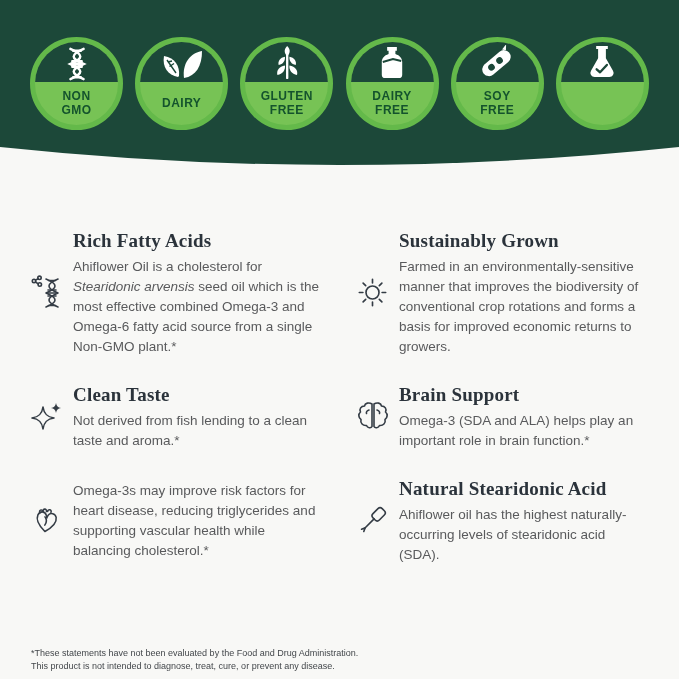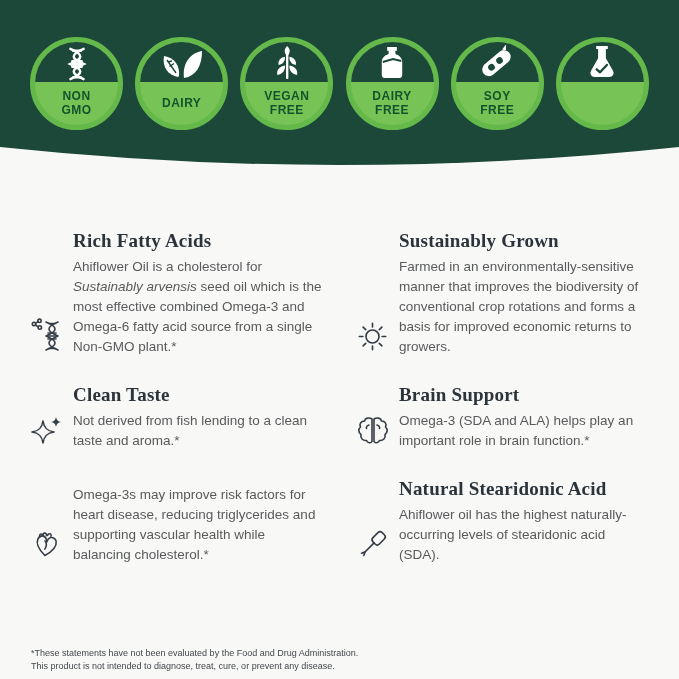--- a/index.html
+++ b/index.html
@@ -12,21 +12,21 @@
   .badges{position:absolute;top:37px;left:30px;width:619px;display:flex;justify-content:space-between;}
   .badge{box-sizing:border-box;width:93px;height:93px;border:5px solid #64b94a;border-radius:50%;overflow:hidden;background:#77c355;flex:none;}
   .badge-top{height:40px;background:#1c4839;display:flex;align-items:flex-end;justify-content:center;}
   .badge-top svg{display:block;margin-bottom:1px;}
   .badge-label{height:43px;display:flex;align-items:center;justify-content:center;text-align:center;
     font-size:12px;line-height:13.5px;font-weight:700;letter-spacing:.5px;color:#14532d;white-space:pre-line;}
 
   
   .content{position:absolute;top:229px;left:30px;width:619px;display:grid;
     grid-template-columns:1fr 1fr;column-gap:33px;row-gap:26px;}
-  .feature{display:flex;align-items:flex-end;}
+  .feature{display:flex;align-items:center;}
   .f-icon{width:43px;flex:none;padding-top:2px;}
   .f-text{flex:1;min-width:0;}
   .f-text h3{margin:0 0 5px;font-family:"Liberation Serif","DejaVu Serif",serif;
     font-size:19px;line-height:23px;font-weight:700;color:#2b333b;letter-spacing:.2px;}
   .f-text p{margin:0;font-size:13.5px;line-height:20px;color:#595a5c;}
   .f-text em{font-style:italic;}
 
   
   .disclaimer{position:absolute;left:31px;bottom:6px;font-size:9px;line-height:13px;
     color:#43474b;white-space:pre-line;}
@@ -76,21 +76,21 @@
             <g fill="#fff">
               <rect x="14" y="7" width="2.4" height="27" rx="1.2"></rect>
               <path d="M15.2 0 C18.6 3 18.6 7.5 15.2 10.5 C11.8 7.5 11.8 3 15.2 0 Z"></path>
               <path d="M17.5 11 C22.5 11.8 25 15.5 24 19.5 C19.5 18.7 17.2 15.2 17.5 11 Z"></path>
               <path d="M12.9 11 C7.9 11.8 5.4 15.5 6.4 19.5 C10.9 18.7 13.2 15.2 12.9 11 Z"></path>
               <path d="M17.5 20 C23.5 21 26.5 25 25.3 29.8 C19.8 28.8 17 24.8 17.5 20 Z"></path>
               <path d="M12.9 20 C6.9 21 3.9 25 5.1 29.8 C10.6 28.8 13.4 24.8 12.9 20 Z"></path>
             </g>
           </svg>
         </div>
-        <div class="badge-label">VEGAN
+        <div class="badge-label">GLUTEN
 FREE</div>
       </div>
 
       <div class="badge">
         <div class="badge-top">
           <svg width="32" height="35" viewBox="0 0 32 36">
             <path fill="#fff" d="M11 1 h10 v4 h-1.5 v3.2 c4.5 1.6 7 4.3 7 8.3 v13 a3.5 3.5 0 0 1 -3.5 3.5 h-14 a3.5 3.5 0 0 1 -3.5 -3.5 v-13 c0 -4 2.5 -6.7 7 -8.3 V5 h-1.5 z"></path>
             <path d="M6.5 16.5 L17 13.5 L25.5 15.5" stroke="#1c4839" stroke-width="2" fill="none"></path>
           </svg>
         </div>
@@ -134,21 +134,21 @@
           <path class="ic" d="M28 5 C16 10 16 14 28 19 C16 24 16 28 28 33"></path>
           <path class="ic" d="M18.5 6.5 h7 M18 16 h8 M18 19 h8 M18 22 h8 M18.5 31.5 h7" stroke-width="1.3"></path>
           <circle class="ic" cx="4" cy="7" r="1.7"></circle>
           <circle class="ic" cx="9.5" cy="3.8" r="1.7"></circle>
           <circle class="ic" cx="9.8" cy="10.5" r="1.7"></circle>
           <path class="ic" d="M5.5 6.1 L8 4.7 M5.6 8 L8.2 9.8" stroke-width="1.2"></path>
         </svg>
       </div>
       <div class="f-text">
         <h3>Rich Fatty Acids</h3>
-        <p><span>Ahiflower Oil is a cholesterol for </span><em>Sustainably arvensis</em><span> seed oil which is the most effective combined Omega-3 and Omega-6 fatty acid source from a single Non-GMO plant.*</span></p>
+        <p><span>Ahiflower Oil is a cholesterol for </span><em>Stearidonic arvensis</em><span> seed oil which is the most effective combined Omega-3 and Omega-6 fatty acid source from a single Non-GMO plant.*</span></p>
       </div>
     </section>
 
     <section class="feature">
       <div class="f-icon">
         <svg width="33" height="33" viewBox="0 0 32 32">
           <circle class="ic" cx="16" cy="16" r="6.3"></circle>
           <path class="ic" d="M25.3 16 h3.5 M22.6 22.6 l2.5 2.5 M16 25.3 v3.5 M9.4 22.6 l-2.5 2.5 M6.7 16 h-3.5 M9.4 9.4 L6.9 6.9 M16 6.7 V3.2 M22.6 9.4 l2.5 -2.5"></path>
         </svg>
       </div>

